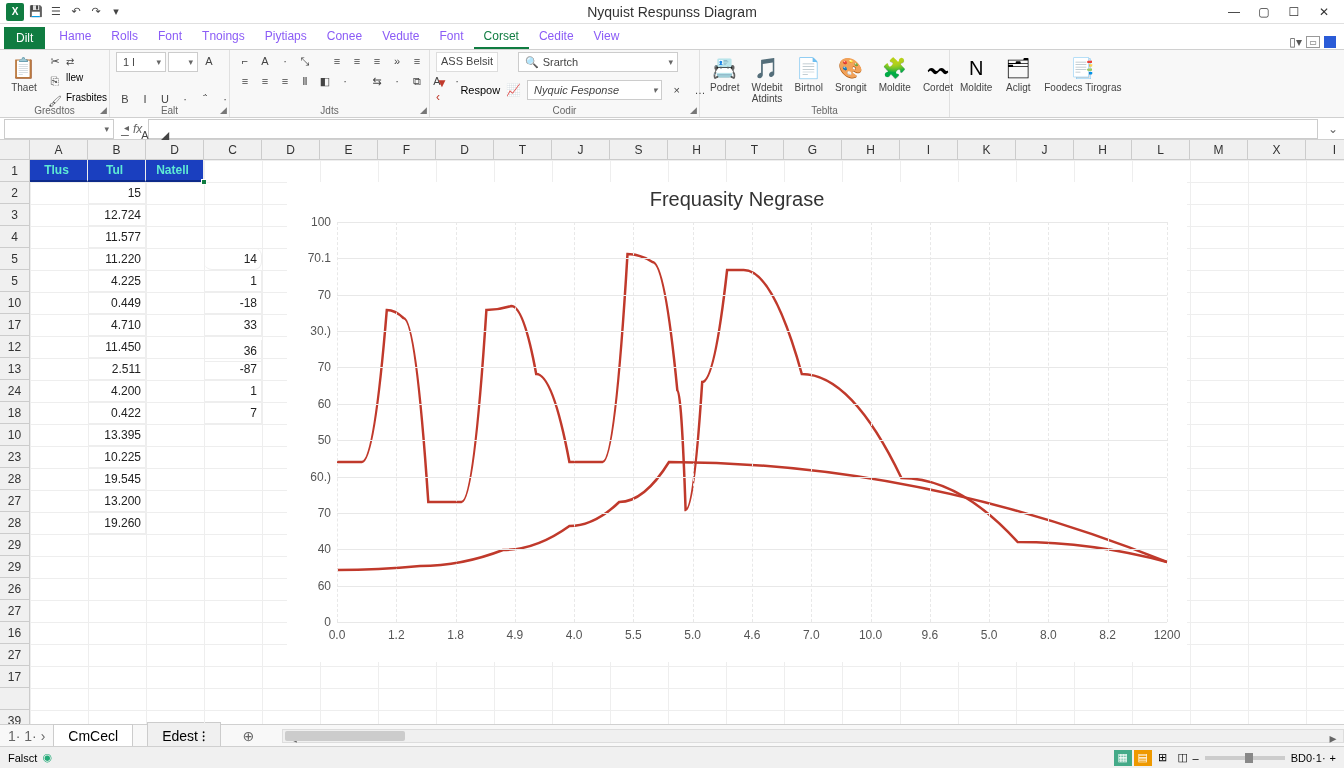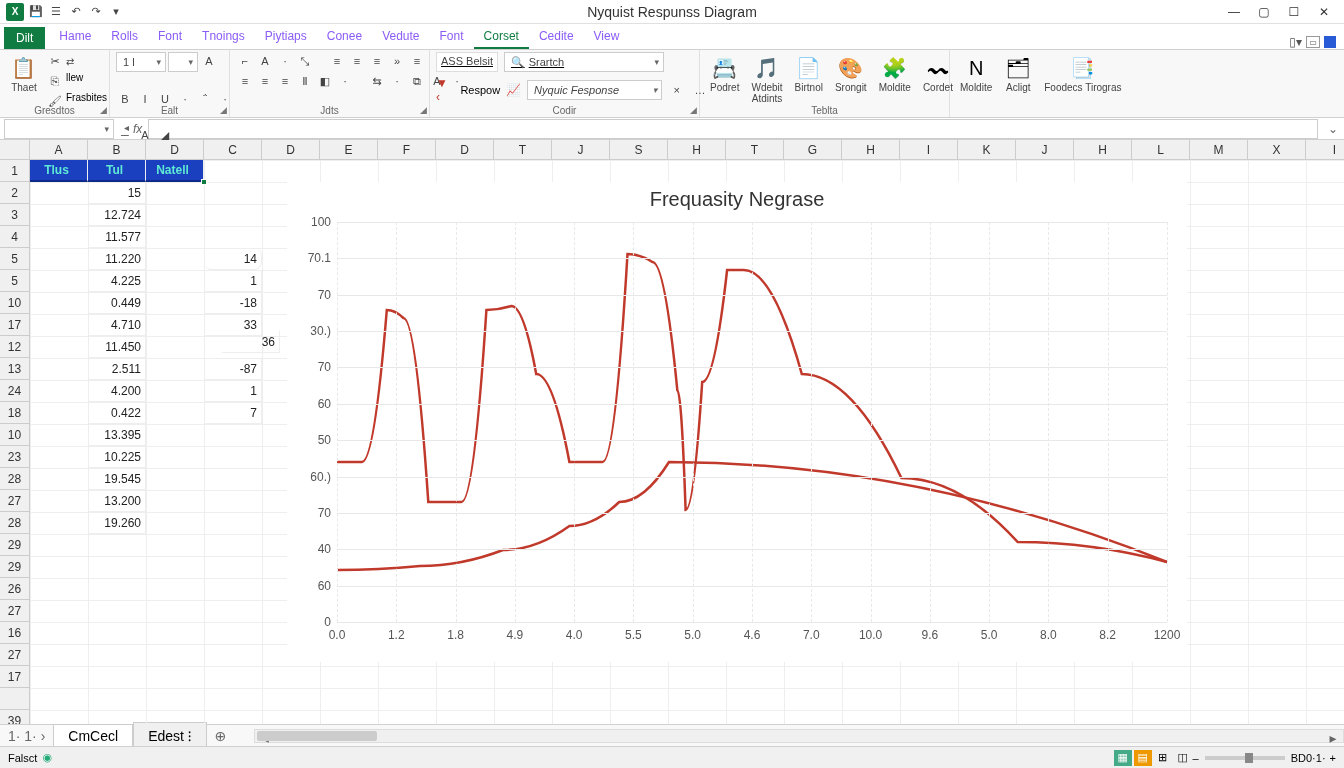--- a/index.html
+++ b/index.html
@@ -67,21 +67,21 @@
 .gridline.h { left: 0; right: 0; height: 1px; }
 .gridline.v { top: 0; bottom: 0; width: 1px; border-left: 1px dashed #e8e8e8; background: none; }
 .tick-label { position: absolute; font-size: 12px; color: #555; }
 .tick-label.y { right: calc(100% + 6px); transform: translateY(-50%); }
 .tick-label.x { top: calc(100% + 6px); transform: translateX(-50%); }
 svg.chart-line { position: absolute; left: 0; top: 0; width: 100%; height: 100%; overflow: visible; }
 
 
 .sheet-tabs { height: 22px; display: flex; align-items: center; border-top: 1px solid #d0d0d0; background: #f8f8f8; font-size: 14px; }
 .sheet-nav { padding: 0 8px; color: #666; }
-.sheet-tab { padding: 3px 14px; border: 1px solid #ccc; background: #fff; margin-right: 0; cursor: pointer; }
+.sheet-tab { padding: 3px 14px; border: 1px solid #ccc; background: #fff; margin-right: 14px; cursor: pointer; }
 .sheet-tab.inactive { background: #f0f0f0; }
 .scrollbar-h { flex: 1; margin-left: 20px; height: 14px; background: #f0f0f0; border: 1px solid #ddd; position: relative; }
 .scrollbar-thumb { position: absolute; left: 2px; top: 1px; width: 120px; height: 10px; background: #ccc; border-radius: 2px; }
 .scrollbar-arrow { width: 16px; text-align: center; color: #666; }
 
 .statusbar { height: 22px; display: flex; align-items: center; background: #f0f0f0; border-top: 1px solid #d0d0d0; font-size: 11px; padding: 0 8px; }
 .statusbar .spacer { flex: 1; }
 .status-icon { width: 18px; height: 16px; display: flex; align-items: center; justify-content: center; margin: 0 1px; }
 .zoom-slider { width: 80px; height: 4px; background: #ccc; margin: 0 6px; position: relative; }
 .zoom-slider::after { content: ''; position: absolute; left: 40px; top: -3px; width: 8px; height: 10px; background: #888; }
@@ -219,21 +219,21 @@
             <span class="small-btn">·</span>
           </div>
       </div>
     </div>
     <div class="ribbon-group-label">Jdts</div>
     <div class="ribbon-dialogarrow">◢</div>
   </div>
 
   <div class="ribbon-group" style="width:270px;">
     <div class="ribbon-group-body" style="flex-direction:column;gap:4px;">
-      <div class="small-row" style="gap:6px;text-decoration:underline;">
+      <div class="small-row" style="gap:20px;">
         <span style="font-size:11px;color:#444;padding:2px 4px;border:1px solid #ddd;background:#fff;">ASS Belsit</span>
         <div class="combo search-box">
             <span style="margin-right:4px;">🔍</span>
             <span>Srartch</span>
           </div>
       </div>
       <div class="small-row" style="gap:6px;align-items:center;">
         <span style="color:#c0392b;font-size:12px;">▼ ‹</span>
         <span style="font-size:11px;">Respow</span>
         <span style="color:#107c41;">📈</span>
@@ -444,21 +444,21 @@
       <div class="cell right" style="left: 58px; top: 242px;">0.422</div>
       <div class="cell right" style="left: 58px; top: 264px;">13.395</div>
       <div class="cell right" style="left: 58px; top: 286px;">10.225</div>
       <div class="cell right" style="left: 58px; top: 308px;">19.545</div>
       <div class="cell right" style="left: 58px; top: 330px;">13.200</div>
       <div class="cell right" style="left: 58px; top: 352px;">19.260</div>
       <div class="cell right" style="left: 174px; top: 88px; border-radius: 8px;">14</div>
       <div class="cell right" style="left: 174px; top: 110px;">1</div>
       <div class="cell right" style="left: 174px; top: 132px;">-18</div>
       <div class="cell right" style="left: 174px; top: 154px;">33</div>
-      <div class="cell right" style="left: 174px; top: 171px; margin-left: 18px;">36</div>
+      <div class="cell right" style="left: 174px; top: 180px;">36</div>
       <div class="cell right" style="left: 174px; top: 198px;">-87</div>
       <div class="cell right" style="left: 174px; top: 220px;">1</div>
       <div class="cell right" style="left: 174px; top: 242px;">7</div>
     </div>
 </div>
 
 <div class="sheet-tabs">
   <span class="sheet-nav">1· 1·  ›</span>
   <div class="sheet-tab">CmCecl</div>
   <div class="sheet-tab inactive">Edest ⁝</div>

